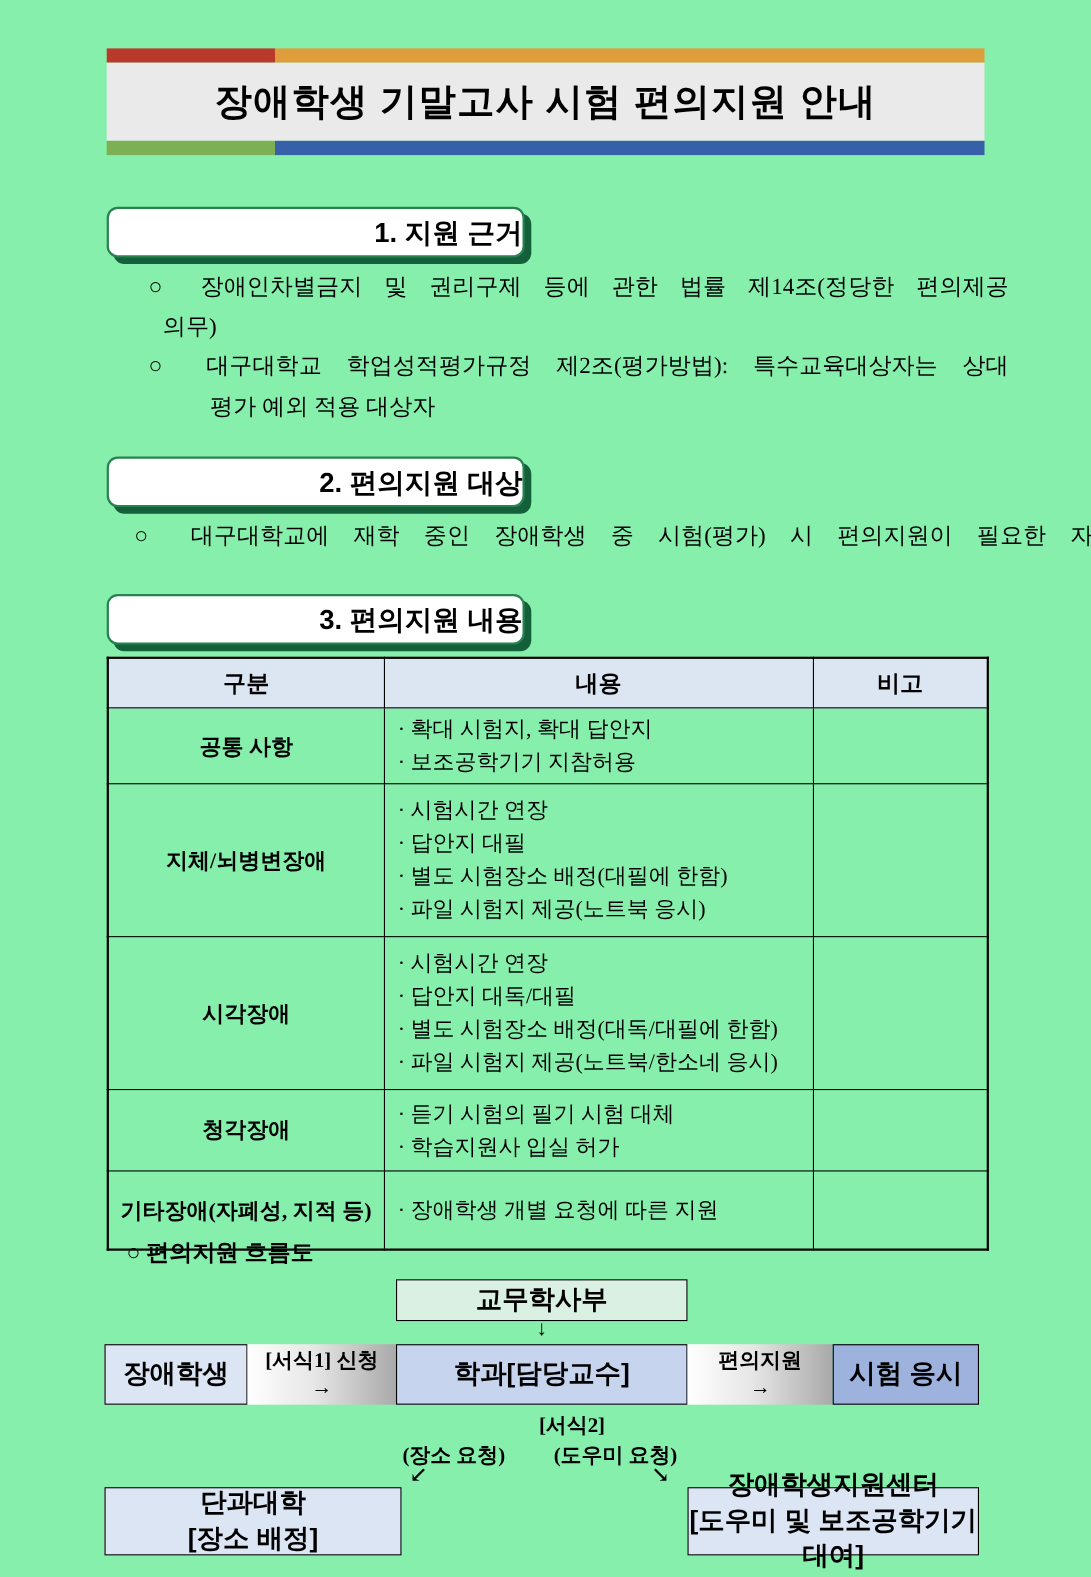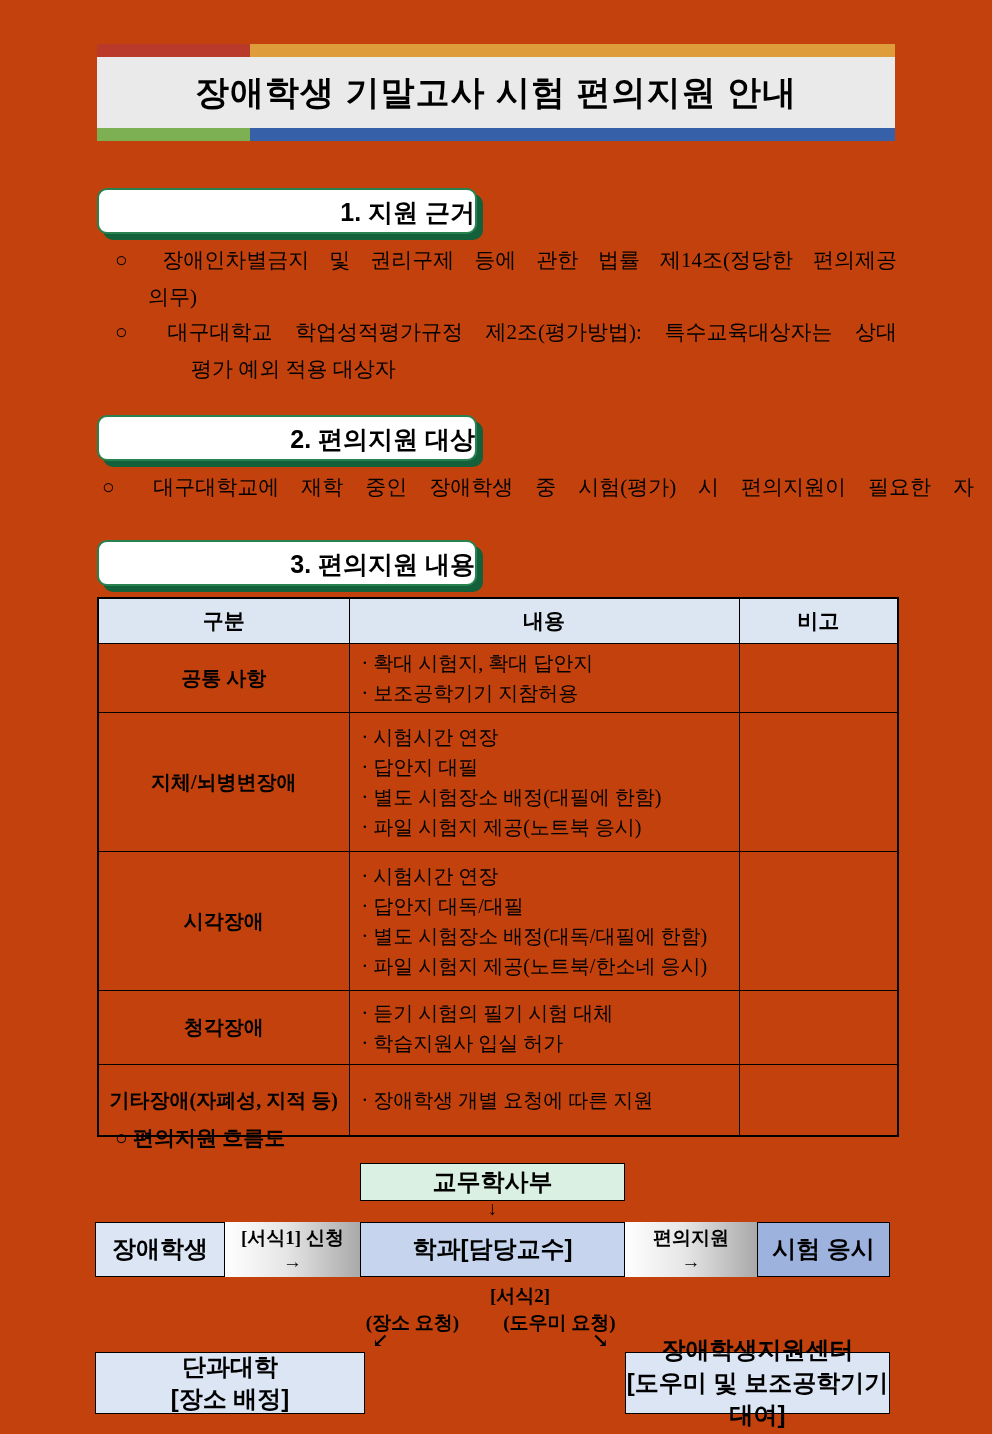--- a/index.html
+++ b/index.html
@@ -1,16 +1,16 @@
 <!DOCTYPE html>
 <html><head>
 <meta charset="utf-8">
 <style>
   html,body{margin:0;padding:0;background:#fff;}
-  #page{position:relative;width:992px;height:1434px;background:#c2410c;
+  #page{position:relative;width:992px;height:1434px;background:#86efac;
         font-family:"Liberation Serif","DejaVu Serif",serif;color:#000;overflow:hidden;}
 
   
   .bar{position:absolute;left:97px;width:798px;height:13px;display:flex;}
   .bar-top{top:44px;}
   .bar-bottom{top:128px;}
   .seg-red{width:153px;background:#B93A2B;}
   .seg-orange{flex:1;background:#DE9D3A;}
   .seg-green{width:153px;background:#7CB052;}
   .seg-blue{flex:1;background:#3660A8;}
@@ -21,21 +21,21 @@
 
   
   .sec-head{position:absolute;left:97px;width:380px;height:46px;background:#fff;
       border:2px solid #27824F;border-radius:10px;box-shadow:6px 6px 0 #14603A;
       font-family:"Liberation Sans","DejaVu Sans",sans-serif;
       font-weight:bold;font-size:25px;line-height:44px;padding-left:18px;box-sizing:border-box;text-align:right;}
   #sec1-head{top:188px;} #sec2-head{top:415px;} #sec3-head{top:540px;}
 
   
   .bline{position:absolute;font-size:21px;white-space:nowrap;}
-  .jline{white-space:normal;text-align:justify;text-align-last:justify;}
+  .jline{white-space:normal;text-align:justify;text-align-last:justify;margin-left:20px;}
 
   
   table.acc{position:absolute;left:97px;top:597px;width:800px;border-collapse:collapse;
       table-layout:fixed;font-size:20px;border-radius:19px;}
   table.acc, table.acc td, table.acc th{border:1.5px solid #000;}
   table.acc{border:2px solid #000;}
   table.acc th{background:#DCE5F2;font-weight:bold;height:42px;font-size:21px;}
   td.cat{font-weight:bold;text-align:center;padding:2px 6px;}
   td.content{padding:4px 6px 4px 12px;vertical-align:middle;}
   td.content div{line-height:30px;}

